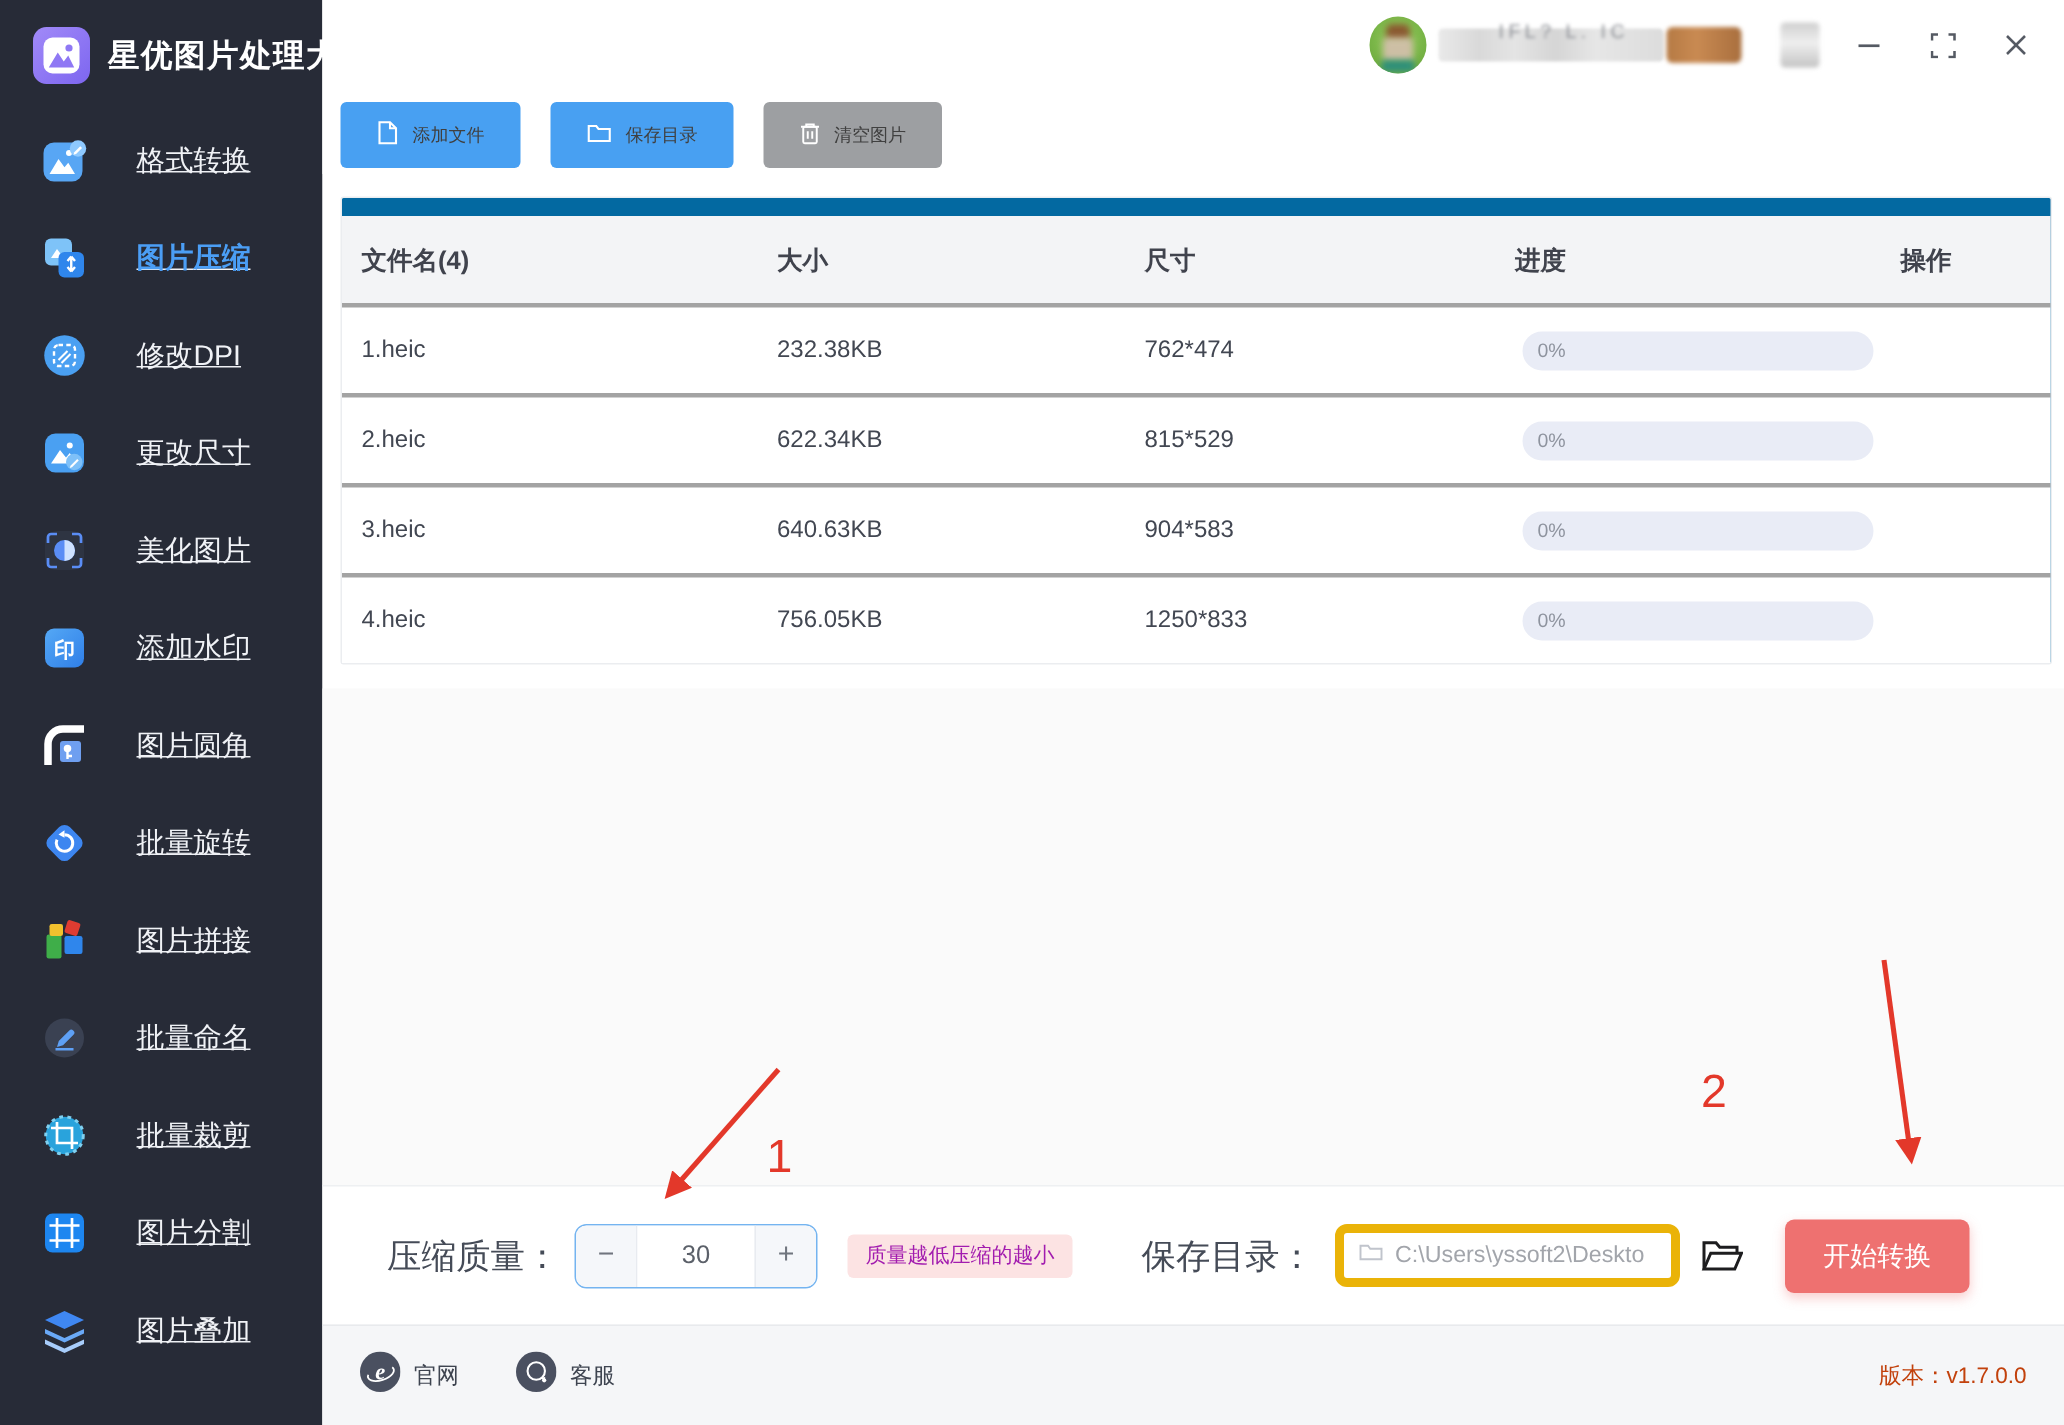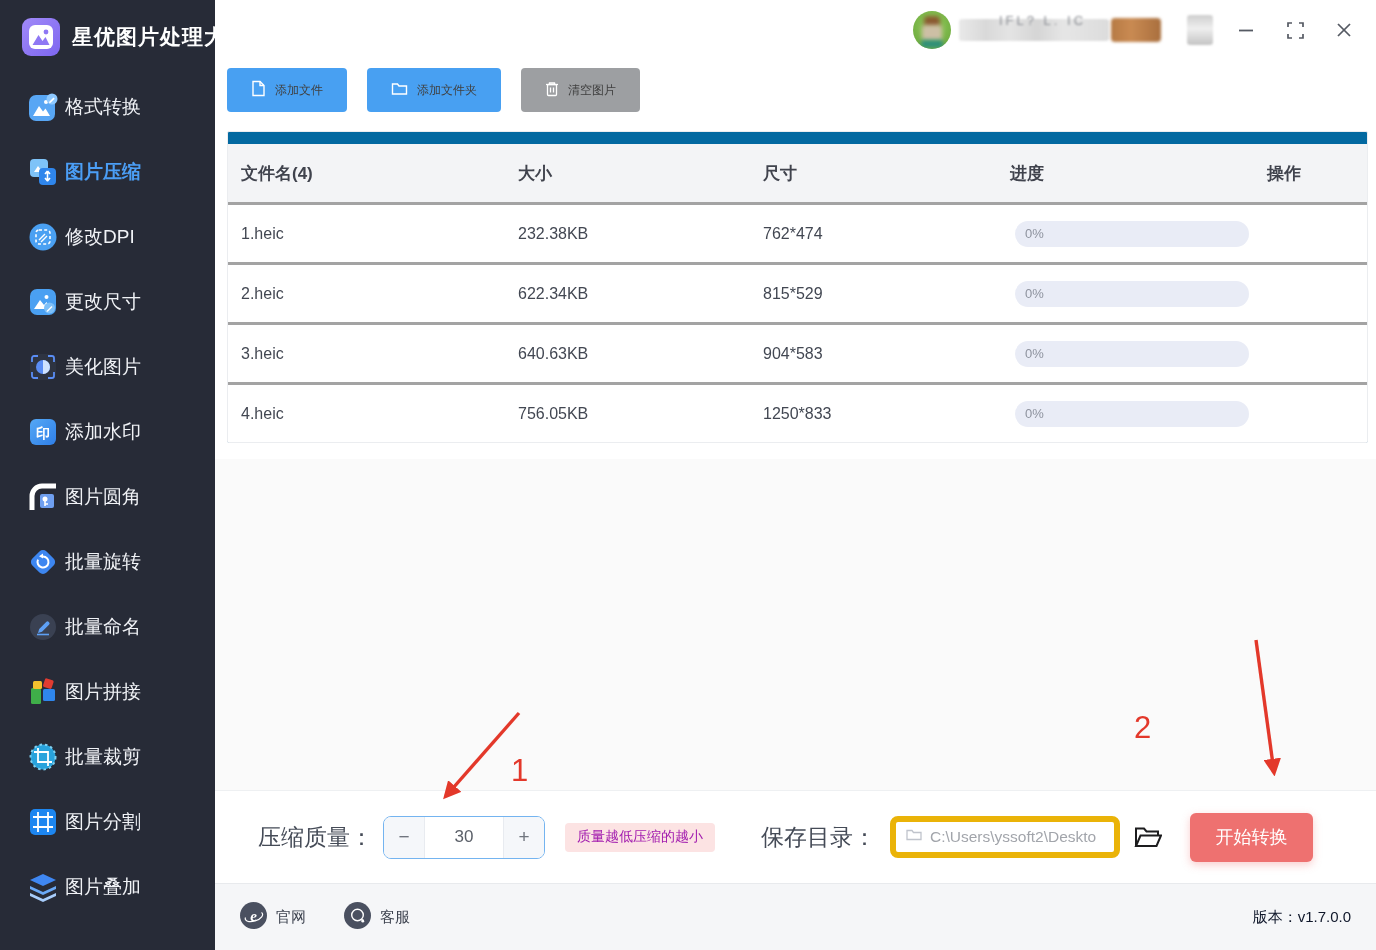--- a/index.html
+++ b/index.html
@@ -6,21 +6,21 @@
   html,body { width:1376px; height:950px; overflow:hidden; }
   body { font-family:"Liberation Sans","DejaVu Sans",sans-serif; }
   .window { width:1376px; height:950px; display:flex; position:relative; background:#fff; }
 
   
   .sidebar { width:215px; flex:0 0 215px; background:#272b37; color:#eef0f4; display:flex; flex-direction:column; }
   .logo-row { display:flex; align-items:center; gap:12px; padding:12px 0 0 22px; height:62px; }
   .logo-badge { width:38px; height:38px; flex:0 0 38px; }
   .app-title { font-size:21px; font-weight:bold; color:#ffffff; letter-spacing:1px; white-space:nowrap; }
   .menu { margin-top:12px; }
-  .menu-item { display:flex; align-items:center; gap:6px; height:65px; padding-left:27px; cursor:pointer; }
+  .menu-item { display:flex; align-items:center; gap:32px; height:65px; padding-left:27px; cursor:pointer;text-decoration:underline; }
   .menu-item .mi-icon { width:32px; height:32px; flex:0 0 32px; display:flex; align-items:center; justify-content:center; }
   .menu-item .mi-label { font-size:19px; color:#f0f2f6; white-space:nowrap; }
   .menu-item.active .mi-label { color:#4b9ef5; font-weight:bold; }
 
   
   .main { flex:1; display:flex; flex-direction:column; background:#ffffff; position:relative; }
 
   .titlebar { height:60px; display:flex; align-items:center; justify-content:flex-end; padding-right:16px; background:#fff; }
   .avatar { width:38px; height:38px; border-radius:50%; background:radial-gradient(circle at 50% 40%, #9ccf62 0%, #7ab648 55%, #66a238 100%); position:relative; overflow:hidden; }
   .avatar .blk { position:absolute; filter:blur(2px); }
@@ -61,21 +61,21 @@
   .hint-badge { margin-left:20px; height:29px; display:flex; align-items:center; padding:0 12px; background:#fce3e3; color:#a21caf; font-size:14px; border-radius:4px; white-space:nowrap; }
   .save-group { margin-left:auto; display:flex; align-items:center; }
   .save-input { width:230px; height:42px; border:6px solid #eab308; border-radius:8px; display:flex; align-items:center; gap:8px; padding:0 10px; margin-left:14px; background:#fff; overflow:hidden; }
   .save-path { font-size:15.5px; color:#a2a5ab; white-space:nowrap; overflow:hidden; }
   .browse { margin-left:14px; display:flex; align-items:center; cursor:pointer; }
   .start-btn { margin-left:28px; margin-right:63px; width:123px; height:49px; background:#ee7170; border:none; border-radius:6px; color:#fff; font-size:18px; cursor:pointer; font-family:inherit; box-shadow:0 3px 8px rgba(238,113,112,.35); }
 
   .footer { height:67px; background:#f5f6f8; border-top:1px solid #e8eaed; display:flex; align-items:center; padding:0 25px; }
   .f-link { display:flex; align-items:center; gap:9px; cursor:pointer; margin-right:38px; }
   .f-label { font-size:15px; color:#3e4450; }
-  .f-version { margin-left:auto; font-size:15px; color:#0f172a; }
+  .f-version { margin-left:auto; font-size:15px; color:#c2410c; }
 
   .annot-layer { position:absolute; inset:0; pointer-events:none; z-index:50; }
   .annot-num { position:absolute; color:#e3382a; font-size:31px; pointer-events:none; z-index:51; }
 </style>
 </head>
 <body>
 
 <div class="window">
 
   <aside class="sidebar">
@@ -195,38 +195,38 @@
               <path d="M15 9.5 a5.5 5.5 0 1 1 -5 3.2" stroke="#fff" stroke-width="2" fill="none"></path>
               <path d="M15 6.5 l0 5 -4 -2.2 z" fill="#fff"></path>
             </svg>
           </span>
           <span class="mi-label">批量旋转</span>
         </div>
 
         <div class="menu-item">
           <span class="mi-icon">
             <svg width="30" height="30" viewBox="0 0 30 30">
-              <circle cx="15" cy="15" r="13" fill="#3a4152"></circle>
-              <path d="M10 21 l1.2-4 7-7 a1.8 1.8 0 0 1 2.6 0 l.2 .2 a1.8 1.8 0 0 1 0 2.6 l-7 7 z" fill="#5ea0f5"></path>
-              <path d="M9 22.5 h12" stroke="#5ea0f5" stroke-width="1.6"></path>
-            </svg>
-          </span>
-          <span class="mi-label">批量命名</span>
-        </div>
-
-        <div class="menu-item">
-          <span class="mi-icon">
-            <svg width="30" height="30" viewBox="0 0 30 30">
               <rect x="3" y="11" width="10" height="16" rx="1.5" fill="#3fae49"></rect>
               <rect x="5" y="4" width="9" height="8" rx="1.5" fill="#f2c12e"></rect>
               <rect x="15" y="12" width="12" height="12" rx="1.5" fill="#2f86ec"></rect>
               <rect x="16" y="2" width="9" height="9" rx="1.5" transform="rotate(18 20 6)" fill="#e03c31"></rect>
             </svg>
           </span>
           <span class="mi-label">图片拼接</span>
+        </div>
+
+        <div class="menu-item">
+          <span class="mi-icon">
+            <svg width="30" height="30" viewBox="0 0 30 30">
+              <circle cx="15" cy="15" r="13" fill="#3a4152"></circle>
+              <path d="M10 21 l1.2-4 7-7 a1.8 1.8 0 0 1 2.6 0 l.2 .2 a1.8 1.8 0 0 1 0 2.6 l-7 7 z" fill="#5ea0f5"></path>
+              <path d="M9 22.5 h12" stroke="#5ea0f5" stroke-width="1.6"></path>
+            </svg>
+          </span>
+          <span class="mi-label">批量命名</span>
         </div>
 
         <div class="menu-item">
           <span class="mi-icon">
             <svg width="30" height="30" viewBox="0 0 30 30">
               <circle cx="15" cy="15" r="12.5" fill="#29a3dc"></circle>
               <circle cx="15" cy="15" r="12.5" fill="none" stroke="#7fd0f0" stroke-width="2" stroke-dasharray="2.5 3"></circle>
               <path d="M10 6 v14 h14 M6 10 h14 v14" stroke="#fff" stroke-width="1.8" fill="none"></path>
             </svg>
           </span>
@@ -300,21 +300,21 @@
           </svg>
         </span>
         <span>添加文件</span>
       </button>
       <button class="tb-btn blue">
         <span>
           <svg width="17" height="15" viewBox="0 0 17 15" fill="none" stroke="#fff" stroke-width="1.4">
             <path d="M1.5 3 h5 l1.5 2 h7.5 v8 h-14 z"></path>
           </svg>
         </span>
-        <span>添加文件夹</span>
+        <span>保存目录</span>
       </button>
       <button class="tb-btn gray">
         <span>
           <svg width="14" height="16" viewBox="0 0 14 16" fill="none" stroke="#fff" stroke-width="1.3">
             <path d="M1 3.5 h12"></path>
               <path d="M4.5 3.5 V2 h5 v1.5"></path>
               <rect x="2.5" y="3.5" width="9" height="11" rx="1"></rect>
               <path d="M5.5 6.5 v5 M8.5 6.5 v5"></path>
           </svg>
         </span>

